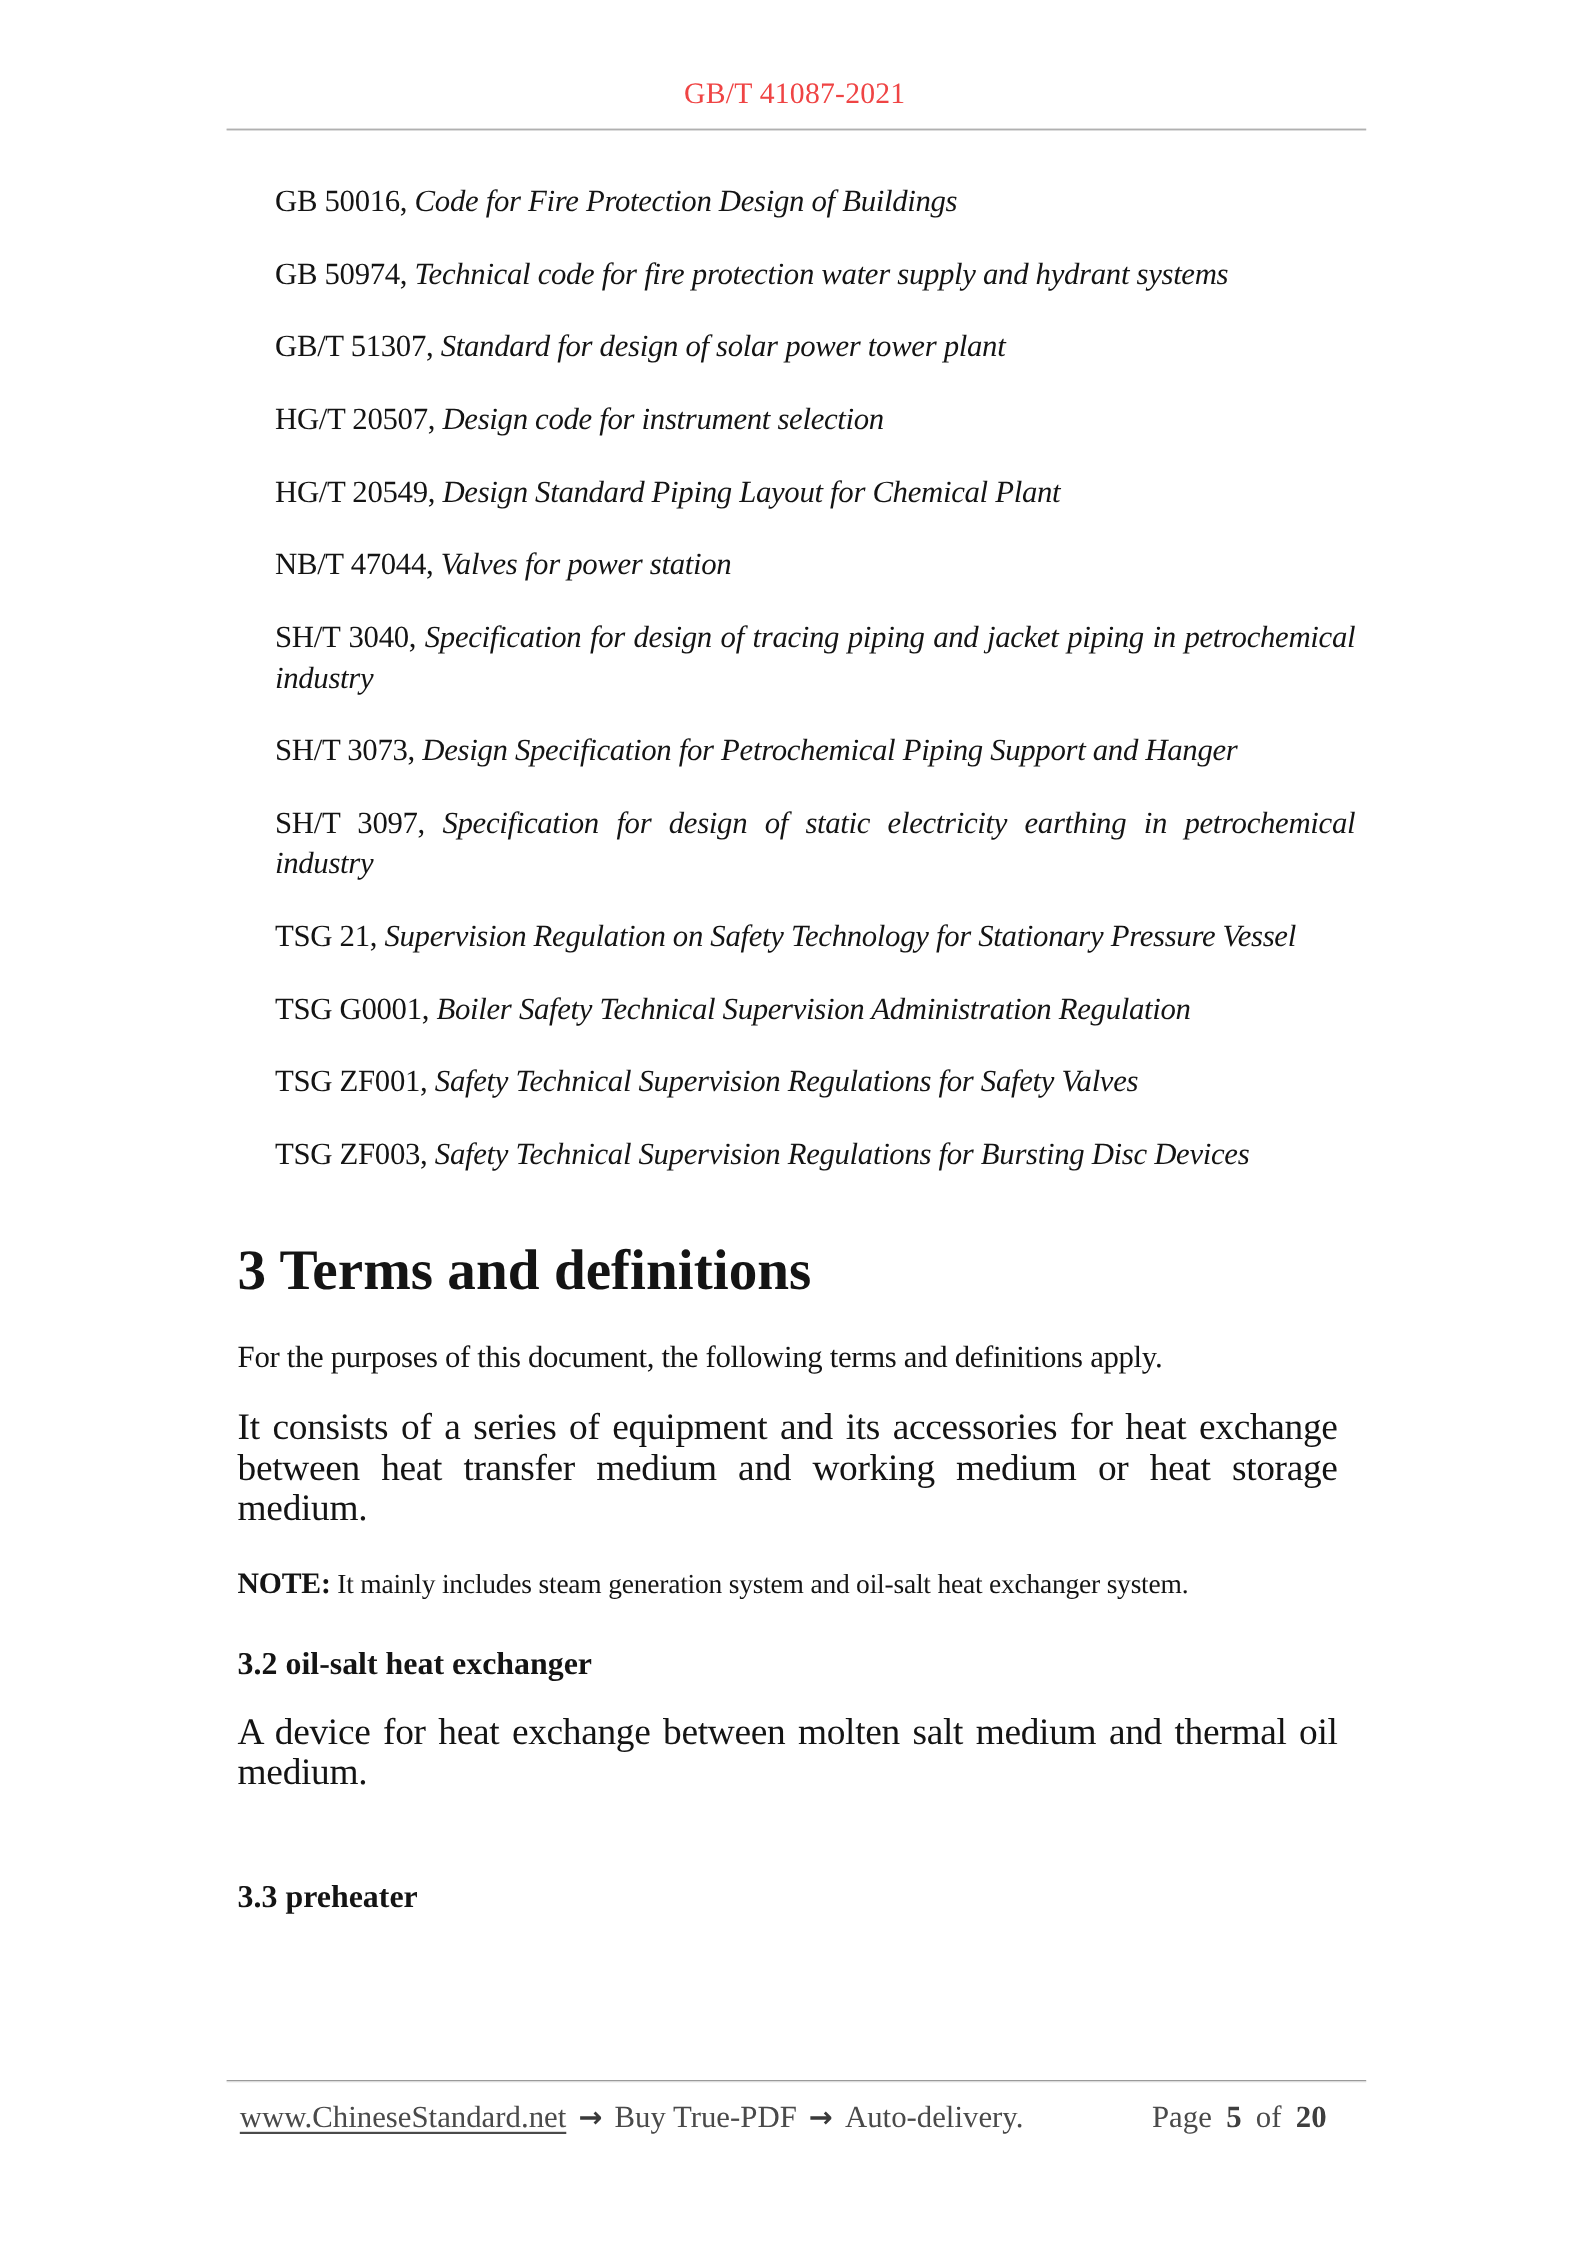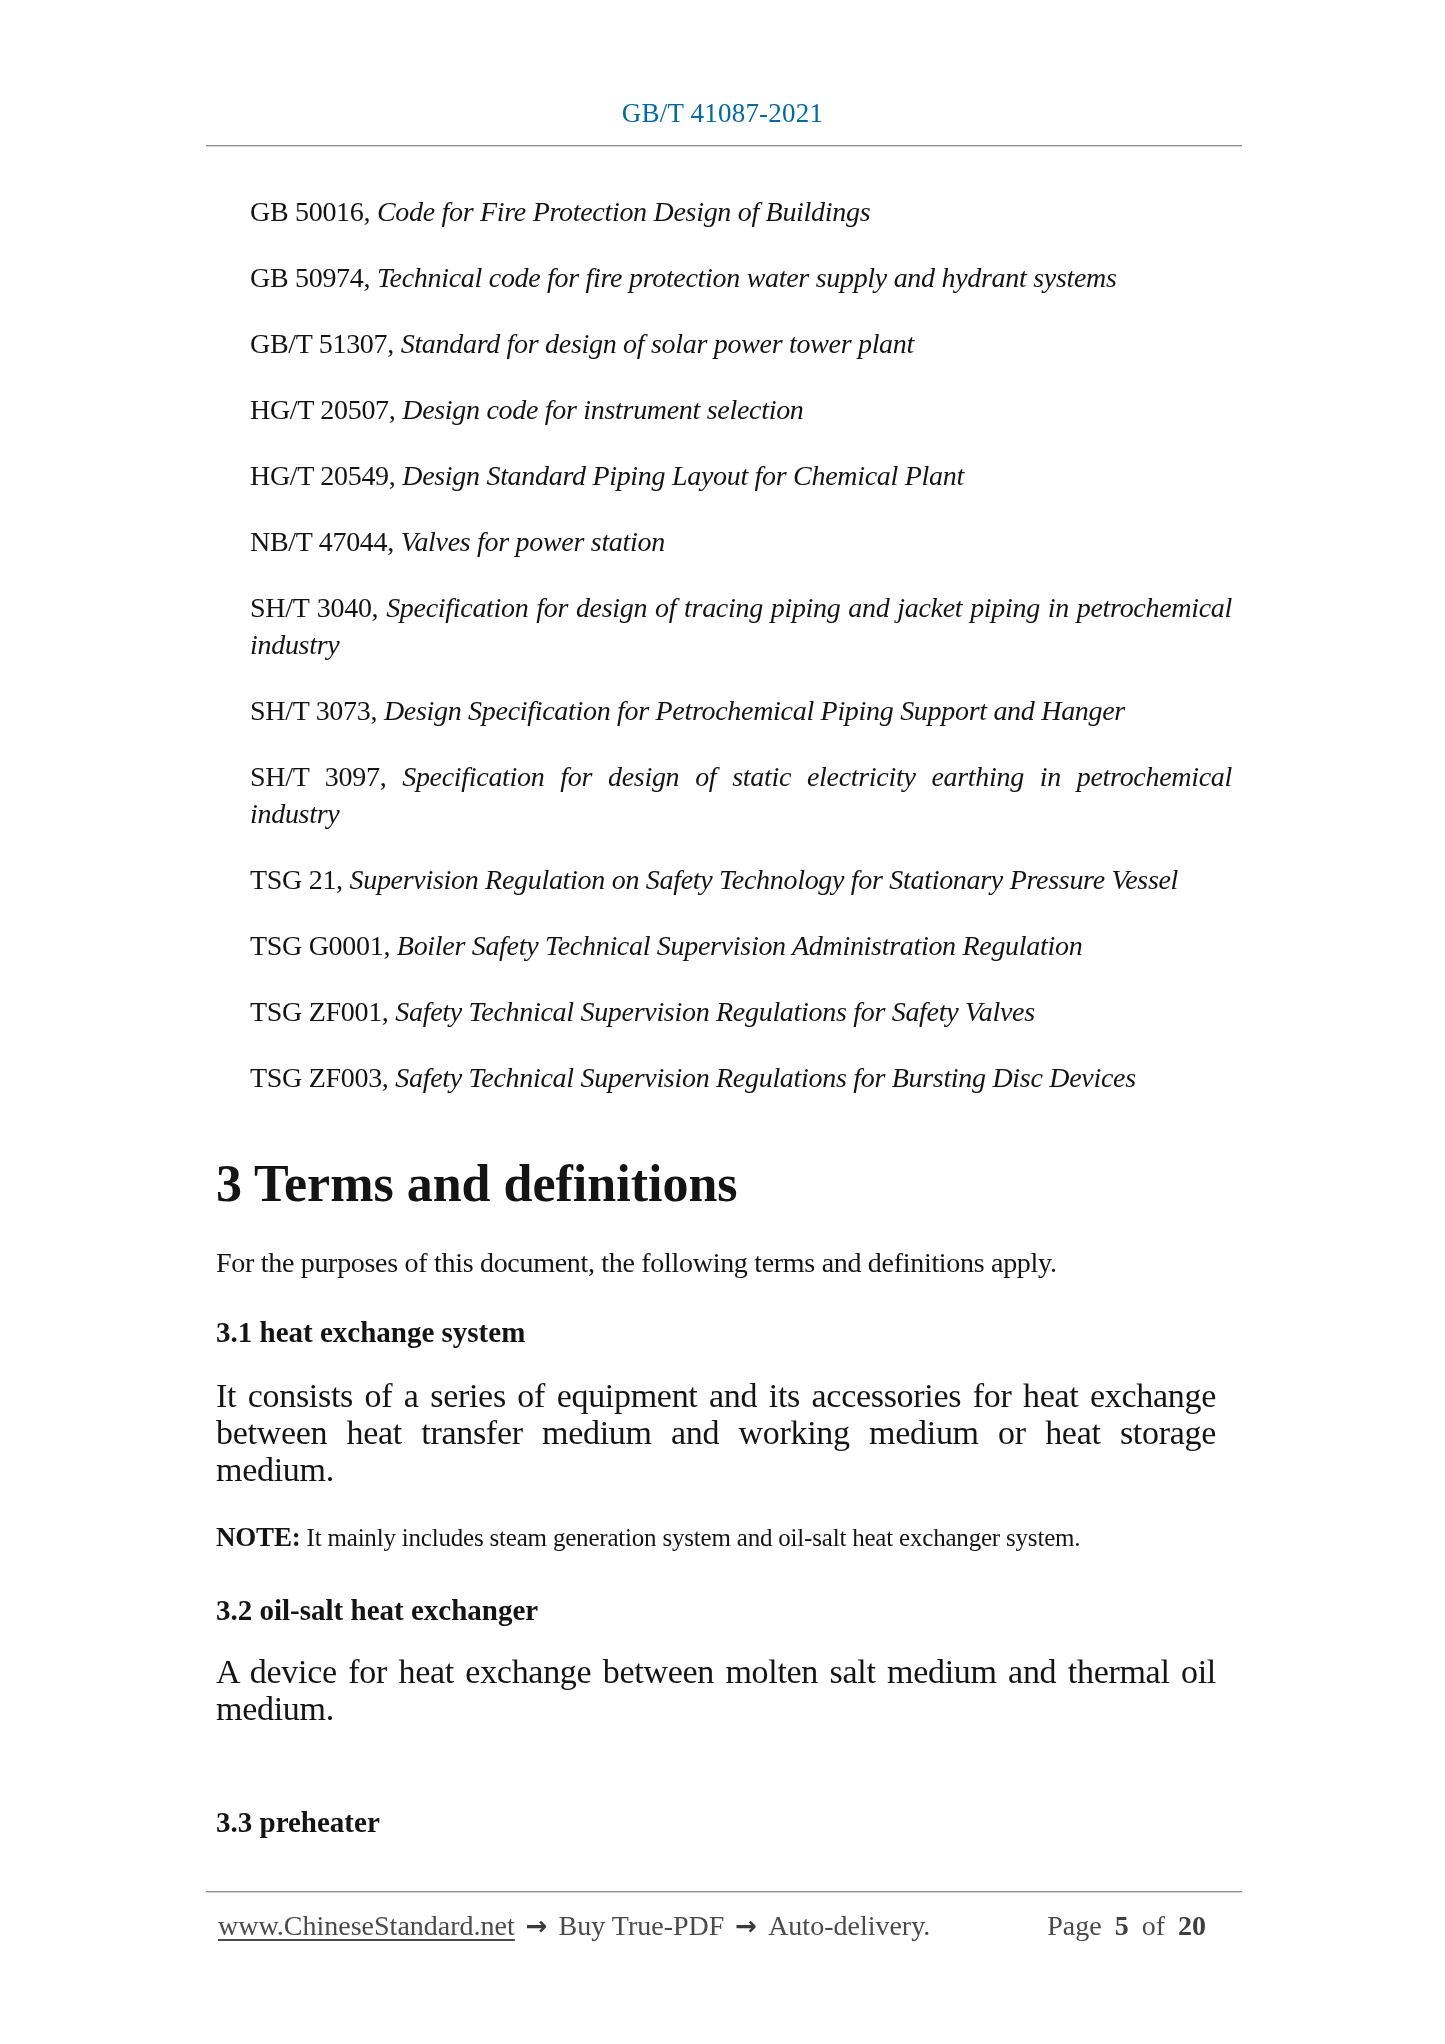--- a/index.html
+++ b/index.html
@@ -6,24 +6,24 @@
   .page {
     position: relative;
     width: 1445px;
     height: 2044px;
     background: #ffffff;
     font-family: "Liberation Serif", "DejaVu Serif", serif;
     color: #141414;
     overflow: hidden;
   }
   .doc-header {
-    margin-top: 98px;
+    margin-top: 70px;
     text-align: center;
     font-size: 27px;
-    color: #0369a1;
+    color: #ef4444;
     letter-spacing: 0.2px;
   }
   .rule {
     margin-left: 206px;
     margin-top: 16px;
     width: 1036px;
     height: 0;
     border-top: 1px solid #8f8f8f;
     border-bottom: 1px solid #d9d9d9;
   }
@@ -129,21 +129,20 @@
       <p class="ref"><span class="ref-code">TSG 21, </span><span class="ref-title">Supervision Regulation on Safety Technology for Stationary Pressure Vessel</span></p>
       <p class="ref"><span class="ref-code">TSG G0001, </span><span class="ref-title">Boiler Safety Technical Supervision Administration Regulation</span></p>
       <p class="ref"><span class="ref-code">TSG ZF001, </span><span class="ref-title">Safety Technical Supervision Regulations for Safety Valves</span></p>
       <p class="ref"><span class="ref-code">TSG ZF003, </span><span class="ref-title">Safety Technical Supervision Regulations for Bursting Disc Devices</span></p>
     </div>
 
     <h1 class="section-heading">3 Terms and definitions</h1>
 
     <p class="intro">For the purposes of this document, the following terms and definitions apply.</p>
 
-    <h2 class="term-heading">3.1 heat exchange system</h2>
     <p class="definition">It consists of a series of equipment and its accessories for heat exchange between heat transfer medium and working medium or heat storage medium.</p>
     <p class="note"><span class="note-label">NOTE:</span><span> It mainly includes steam generation system and oil-salt heat exchanger system.</span></p>
 
     <h2 class="term-heading space-36">3.2 oil-salt heat exchanger</h2>
     <p class="definition def-2">A device for heat exchange between molten salt medium and thermal oil medium.</p>
 
     <h2 class="term-heading extra-space">3.3 preheater</h2>
 
   </div>
 

